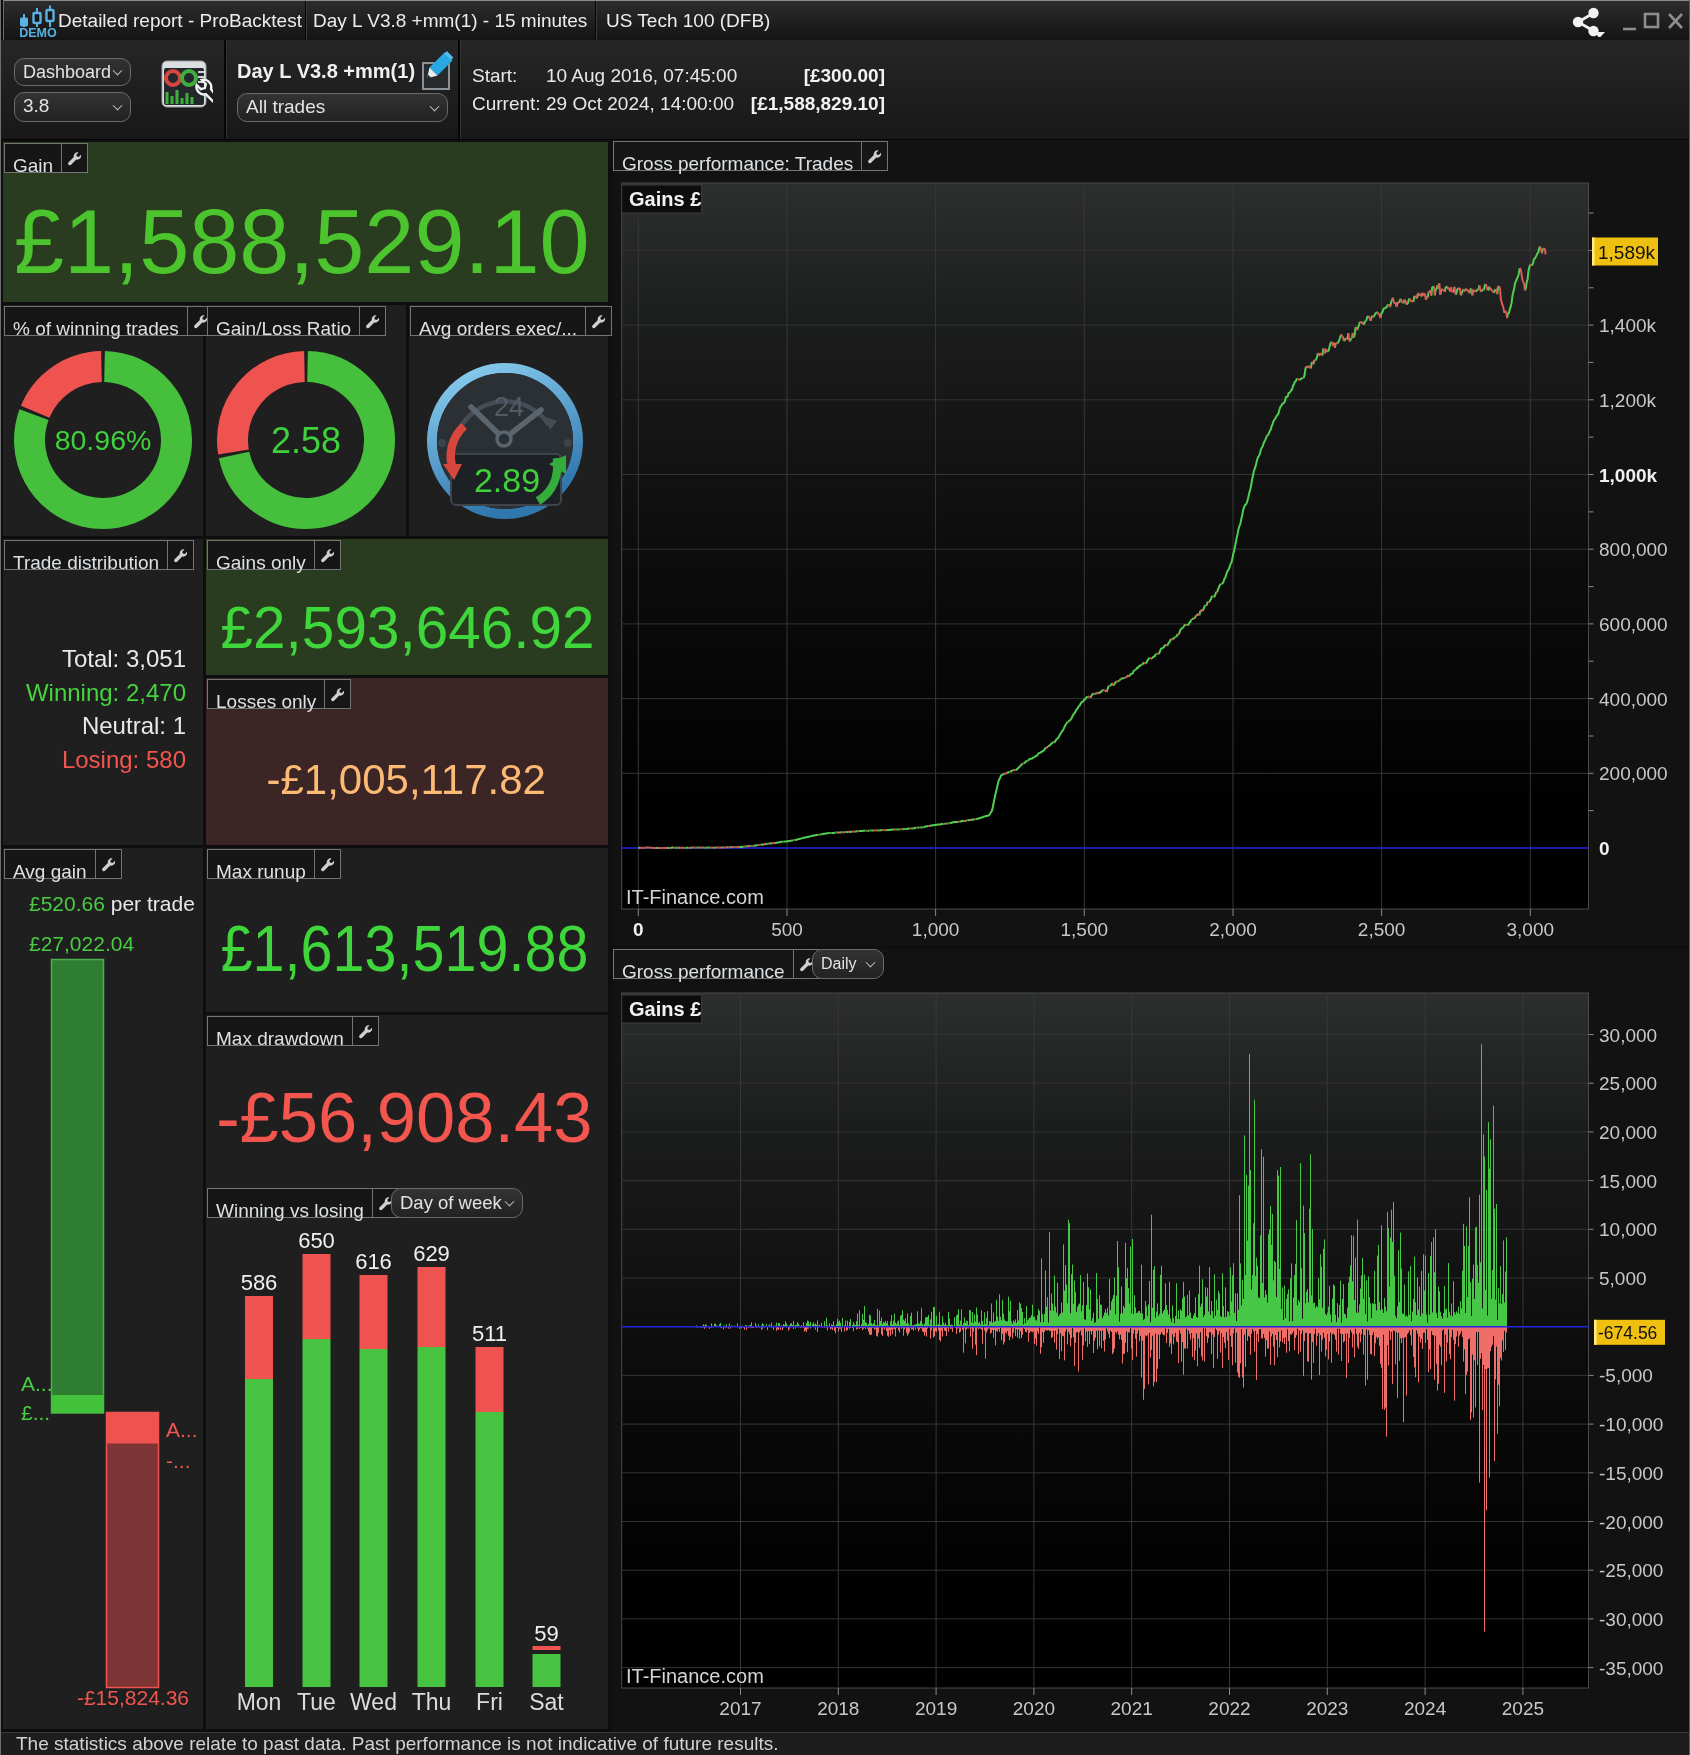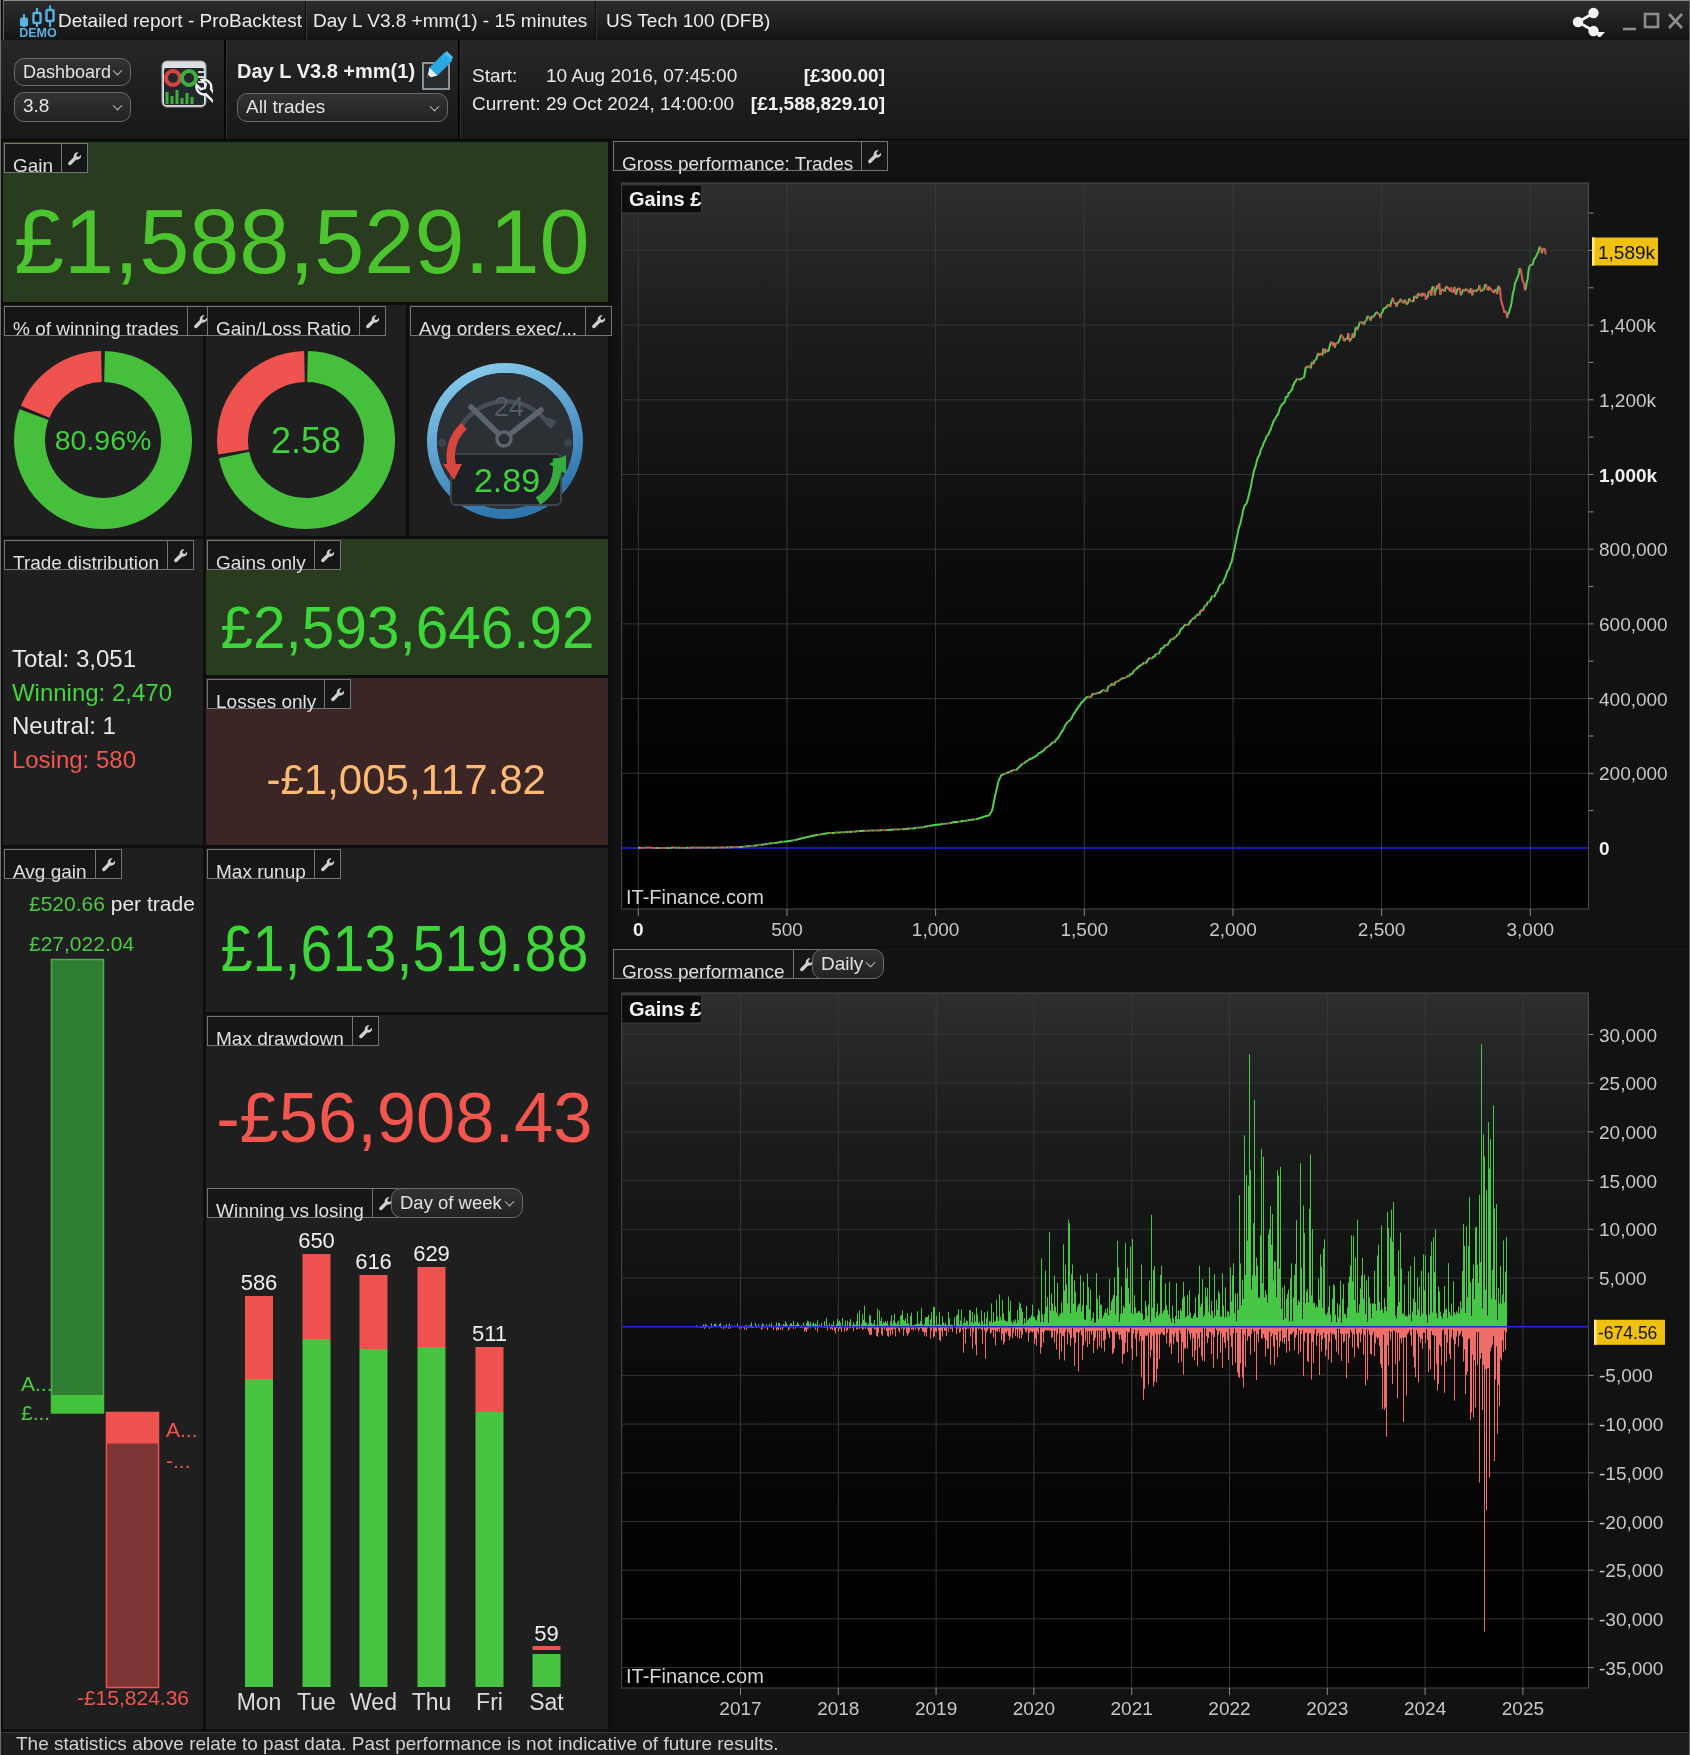--- a/index.html
+++ b/index.html
@@ -178,21 +178,21 @@
   </div>
 <div class="panel" style="left:3px;top:539px;width:200px;height:306px">
     <div class="tab">
       <span class="tl">Trade distribution</span>
       <span class="tw">
         <svg width="15" height="15" viewBox="0 0 16 16">
           <path fill="#cdd1d4" d="M14.9 4.1a4.1 4.1 0 0 1-5.0 5.0L4.6 14.4a1.85 1.85 0 1 1-2.6-2.6L7.3 6.5a4.1 4.1 0 0 1 5.0-5.0L9.9 3.9l.6 2.0 2.0.6z"></path>
         </svg>
       </span>
     </div>
-    <div class="abs" style="right:31px;top:103px;text-align:left;font-size:24px;line-height:33.5px;white-space:nowrap" id="tdist">
+    <div class="abs" style="right:17px;top:103px;text-align:right;font-size:24px;line-height:33.5px;white-space:nowrap" id="tdist">
 <div><span style="color:#e8e8e8">Total: 3,051</span></div>
 <div><span style="color:#46d33e">Winning: 2,470</span></div>
 <div><span style="color:#e8e8e8">Neutral: 1</span></div>
 <div><span style="color:#f2564e">Losing: 580</span></div>
     </div>
   </div>
 <div class="panel" style="left:206px;top:539px;width:402px;height:136px;background:#2a3c20">
     <div class="tab">
       <span class="tl">Gains only</span>
       <span class="tw">
@@ -382,21 +382,21 @@
   </div>
 <div class="panel" style="left:612px;top:948px;width:1078px;height:783px;background:#121212">
     <div class="tab">
       <span class="tl">Gross performance</span>
       <span class="tw">
         <svg width="15" height="15" viewBox="0 0 16 16">
           <path fill="#cdd1d4" d="M14.9 4.1a4.1 4.1 0 0 1-5.0 5.0L4.6 14.4a1.85 1.85 0 1 1-2.6-2.6L7.3 6.5a4.1 4.1 0 0 1 5.0-5.0L9.9 3.9l.6 2.0 2.0.6z"></path>
         </svg>
       </span>
     </div>
-    <div class="sel" style="left:200px;top:1px;width:72px;height:30px;line-height:28px;font-size:19px;z-index:6">Daily<span class="chev"></span></div>
+    <div class="sel" style="left:200px;top:1px;width:72px;height:30px;line-height:28px;font-size:16px;z-index:6">Daily<span class="chev"></span></div>
     <svg class="abs" style="left:0;top:0" width="1078" height="783">
       <rect x="9.7" y="45" width="966.8" height="695" fill="url(#pg2)" stroke="#4a4a4a"></rect>
       <defs>
         <linearGradient id="pg2" x1="0" y1="0" x2="0" y2="1">
           <stop offset="0" stop-color="#2d2f2f"></stop>
           <stop offset="0.2" stop-color="#1b1c1c"></stop>
           <stop offset="0.5" stop-color="#0d0d0d"></stop>
           <stop offset="0.85" stop-color="#010101"></stop>
         </linearGradient>
       </defs>

